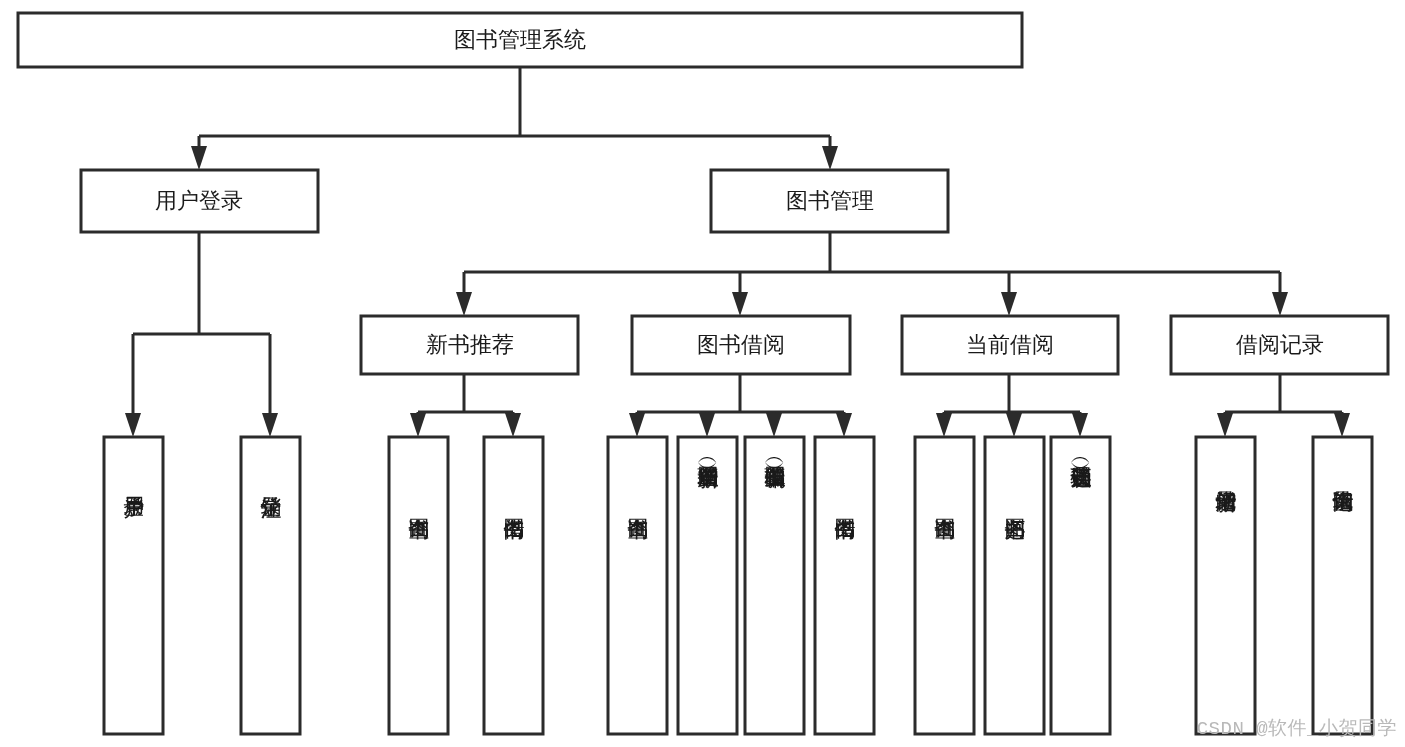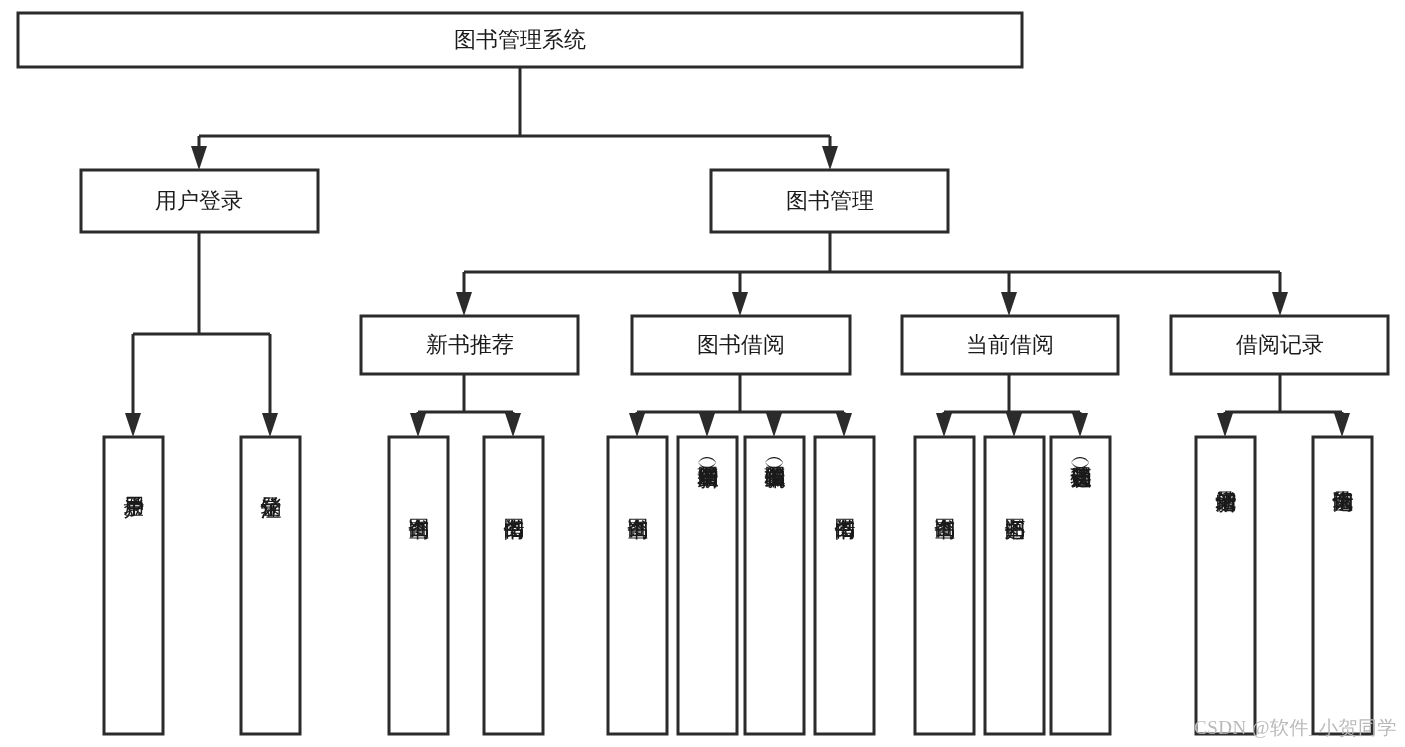--- a/index.html
+++ b/index.html
@@ -50,21 +50,21 @@
   }
   .node-label.vertical {
     font-size: 21px;
     text-anchor: middle;
     dominant-baseline: middle;
   }
   .watermark {
     position: absolute;
     right: 8px;
     bottom: 6px;
-    font-family: Liberation Serif, serif;
+    font-family: Liberation Mono, monospace;
     font-size: 19px;
     color: #b9b9b9;
     letter-spacing: 0.5px;
     white-space: nowrap;
     pointer-events: none;
   }
 </style>
 </head>
 <body>
 

